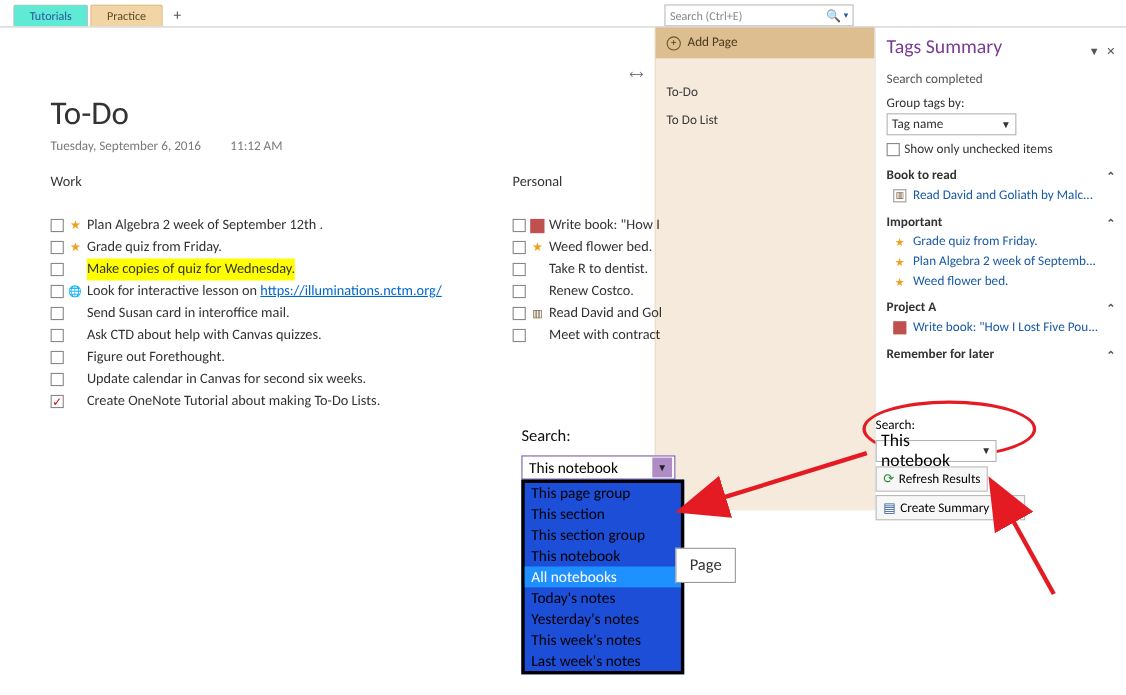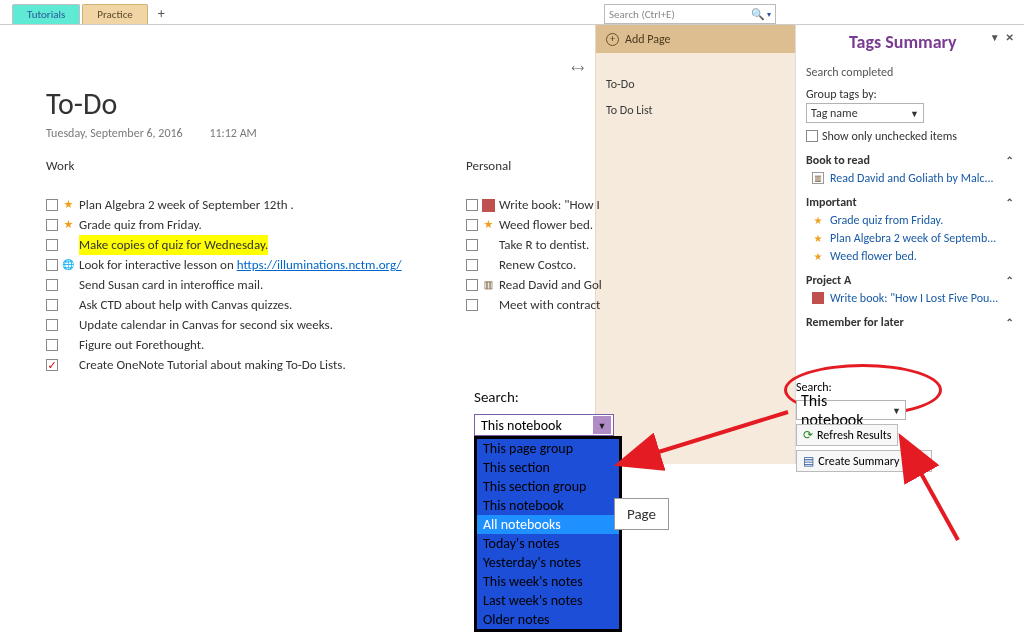--- a/index.html
+++ b/index.html
@@ -37,21 +37,21 @@
   a.link { color: #0066cc; text-decoration: underline; }
 
   
   .pagelist { background: #f6eadc; border-top: 1px solid #ccc; border-left: 1px solid #e8d6be; }
   .addpage { background: #ddbe90; color: #4a3a1d; font-size: 12px; padding: 7px 10px; display: flex; align-items: center; gap: 6px; cursor: pointer; }
   .addpage .plus { width: 13px; height: 13px; border: 1px solid #6b5428; border-radius: 50%; display: inline-flex; align-items: center; justify-content: center; font-size: 10px; line-height: 1; }
   .plitem { font-size: 12px; color: #3b3b3b; padding: 6px 10px; cursor: pointer; }
 
   
   .tags { border-top: 1px solid #ccc; border-left: 1px solid #ddd; padding: 6px 10px 0 10px; font-size: 12px; color: #333; }
-  .tags-title { color: #7a3b93; font-size: 18px; font-weight: 700; display: flex; align-items: flex-start; margin-left: 43px; }
+  .tags-title { color: #7a3b93; font-size: 18px; font-weight: 400; display: flex; align-items: flex-end; }
   .tags-ctrl { margin-left: auto; font-size: 10px; color: #555; display: flex; gap: 6px; }
   .tags .sub { color: #555; margin-top: 12px; }
   .tags .lbl { margin-top: 8px; }
   .select { border: 1px solid #b3b3b3; background: #fff; padding: 1px 4px; display: flex; align-items: center; width: 118px; height: 20px; margin-top: 2px; }
   .select .arrow { margin-left: auto; font-size: 9px; color: #333; }
   .chk { display: flex; align-items: center; gap: 4px; margin-top: 6px; }
   .chk .box { width: 12px; height: 12px; border: 1px solid #888; }
   .taggroup { font-weight: 600; color: #333; margin-top: 10px; display: flex; align-items: center; }
   .taggroup .chev { margin-left: auto; font-size: 10px; color: #555; }
   .tagitem { color: #1a5ba6; display: flex; align-items: center; gap: 6px; margin-top: 4px; padding-left: 6px; cursor: pointer; }
@@ -140,26 +140,26 @@
             <span>Send Susan card in interoffice mail.</span>
           </div>
         <div class="item">
             <span class="cb"></span>
             <span class="tag"></span>
             <span>Ask CTD about help with Canvas quizzes.</span>
           </div>
         <div class="item">
             <span class="cb"></span>
             <span class="tag"></span>
+            <span>Figure out Forethought.</span>
+          </div>
+        <div class="item">
+            <span class="cb"></span>
+            <span class="tag"></span>
             <span>Update calendar in Canvas for second six weeks.</span>
-          </div>
-        <div class="item">
-            <span class="cb"></span>
-            <span class="tag"></span>
-            <span>Figure out Forethought.</span>
           </div>
         <div class="item">
             <span class="cb checked"></span>
             <span class="tag"></span>
             <span>Create OneNote Tutorial about making To-Do Lists.</span>
           </div>
       </div>
       <div class="list2">
         <div class="item">
             <span class="cb"></span>
@@ -290,21 +290,20 @@
 <div class="ddlist">
   <div>This page group</div>
   <div>This section</div>
   <div>This section group</div>
   <div>This notebook</div>
   <div class="sel">All notebooks</div>
   <div>Today's notes</div>
   <div>Yesterday's notes</div>
   <div>This week's notes</div>
   <div>Last week's notes</div>
-  <div>Older notes</div>
 </div>
 <div class="pagebtn">Page</div>
 
 <svg class="arrows" width="1024" height="632">
   <defs>
     <marker id="ah" markerWidth="12" markerHeight="10" refX="2" refY="5" orient="auto">
       <polygon points="0,0 12,5 0,10" fill="#e41b23"></polygon>
     </marker>
   </defs>
   <line x1="788" y1="412" x2="652" y2="454" stroke="#e41b23" stroke-width="4" marker-end="url(#ah)"></line>

